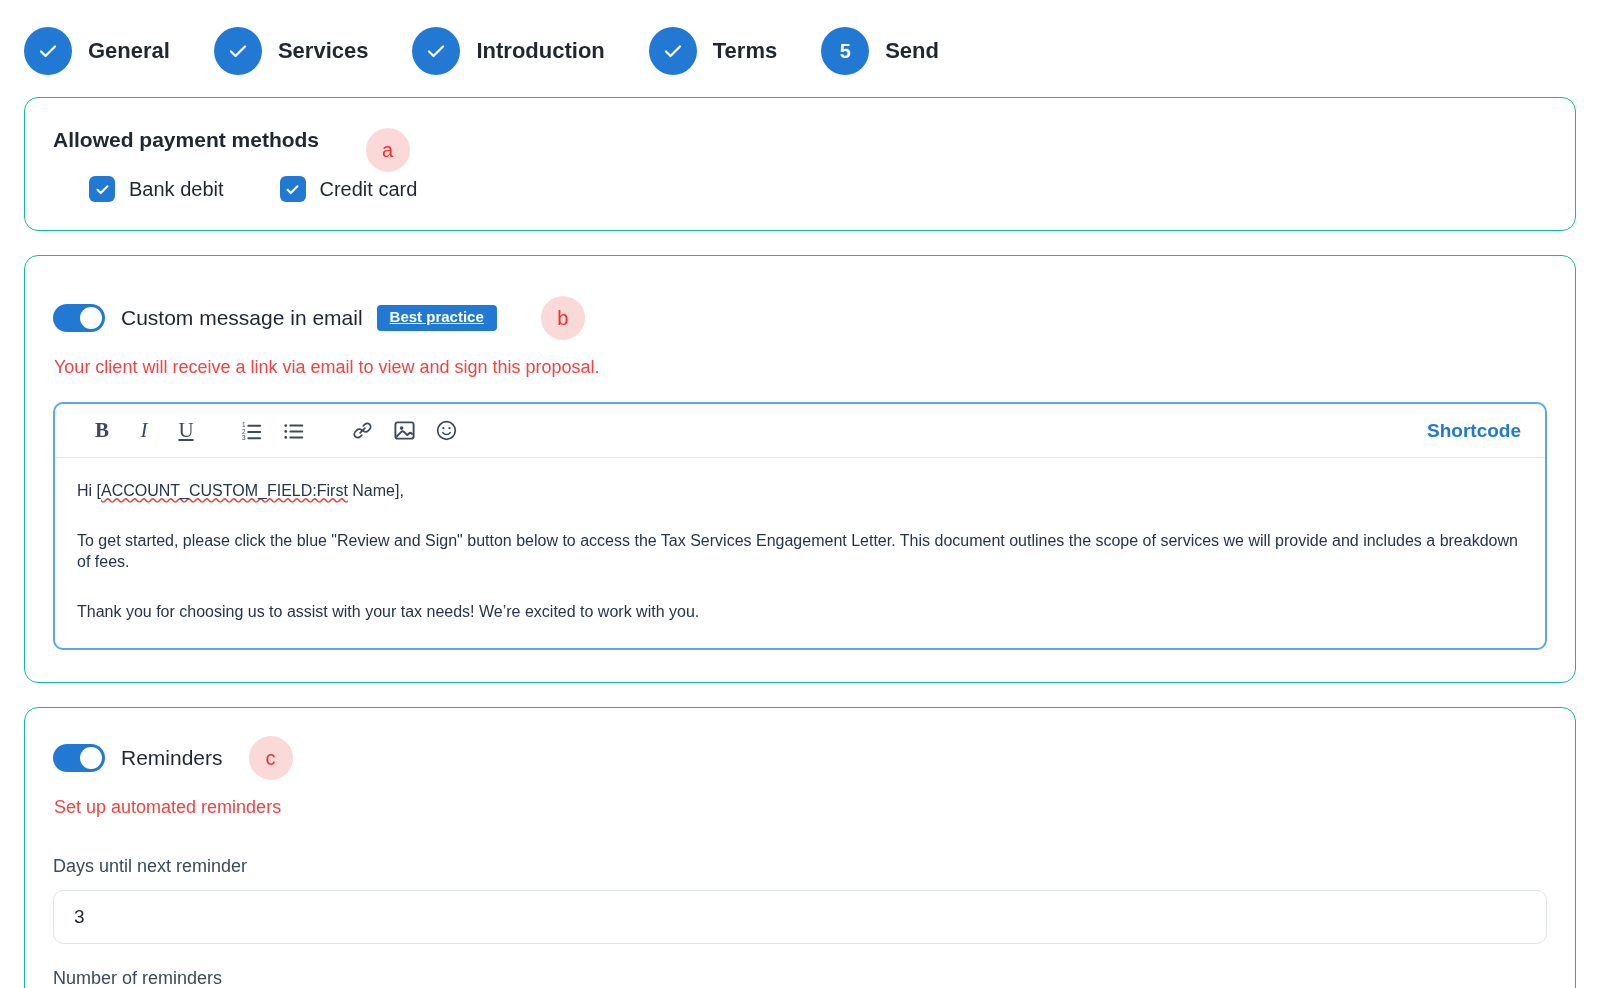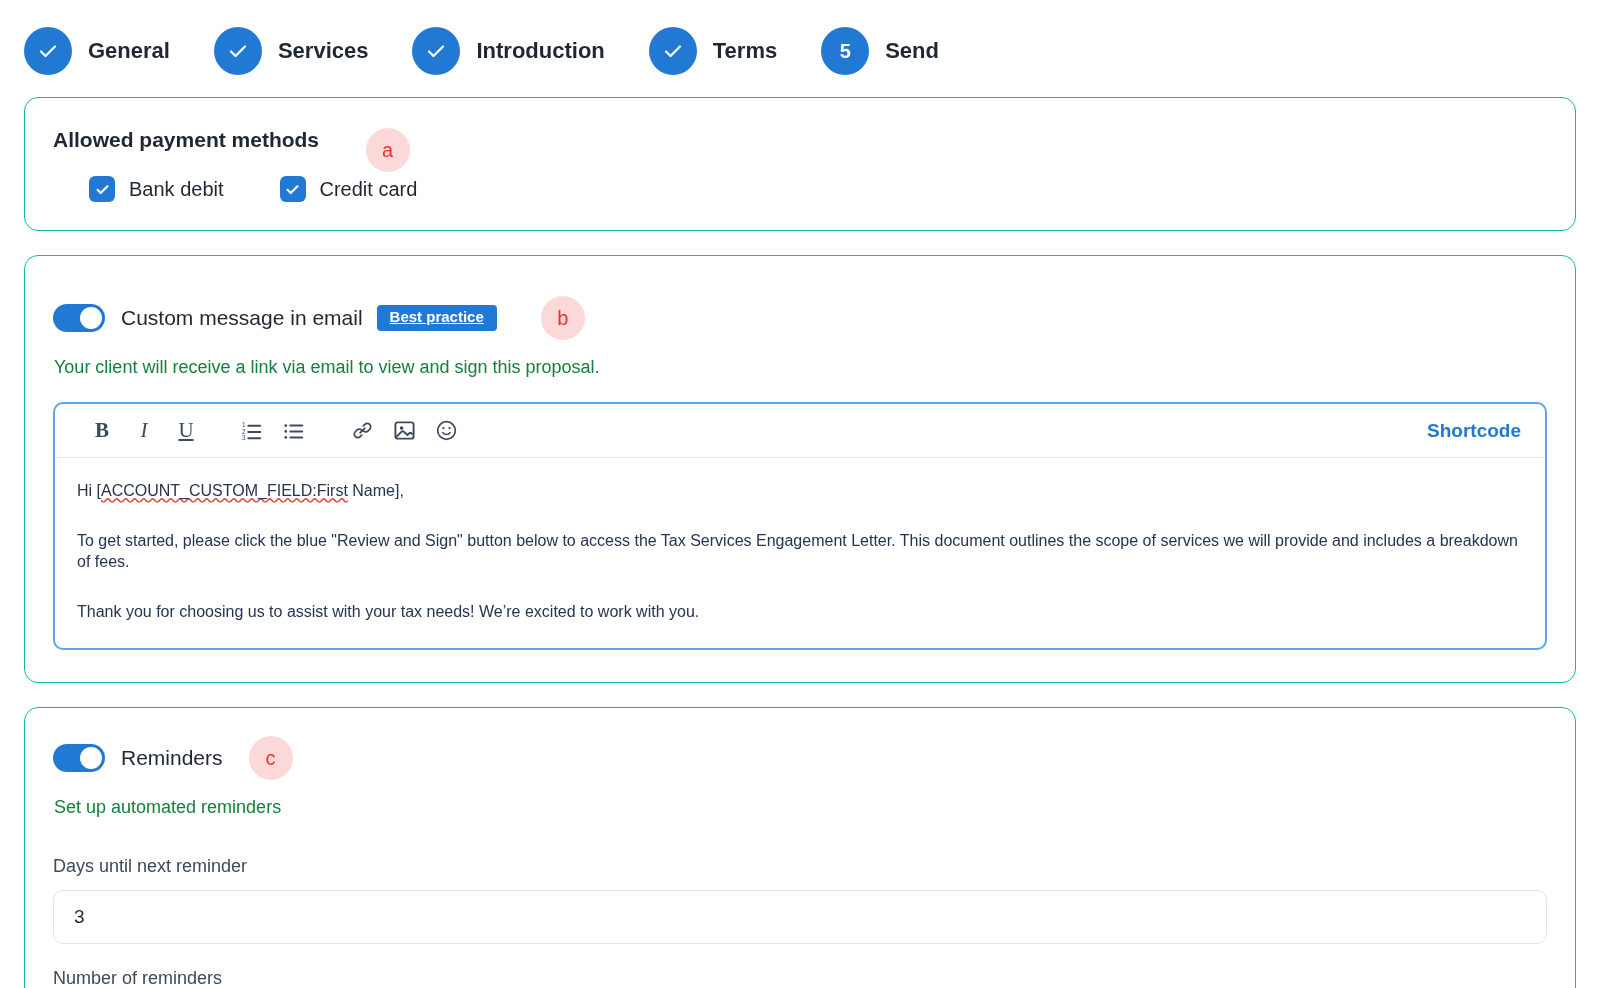--- a/index.html
+++ b/index.html
@@ -107,21 +107,21 @@
     background: #2179d4; color: #fff;
     font-size: 15px; font-weight: 700;
     border-radius: 4px;
     padding: 4px 13px 5px 13px;
     white-space: nowrap;
     display: inline-block;
     line-height: 1.1;
     text-decoration: underline;
   }
   .sub {
-    font-size: 18px; color: #15803d;
+    font-size: 18px; color: #ef4444;
     margin-top: 17px; margin-left: 1px;
   }
 
   
   .editor {
     margin-top: 24px;
     border: 2px solid #5ba6ec;
     border-radius: 10px;
     overflow: hidden;
     background: #fff;

